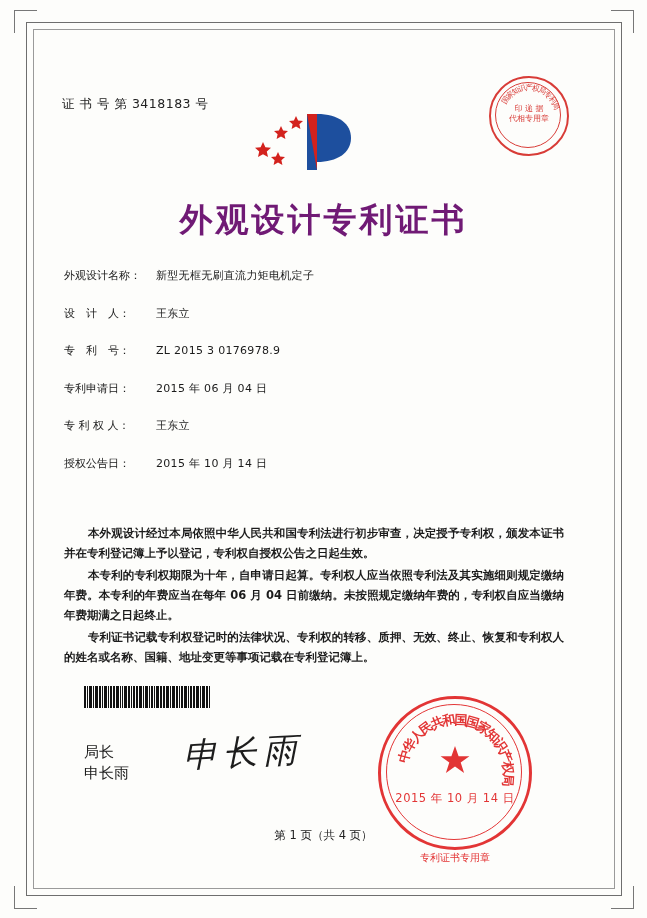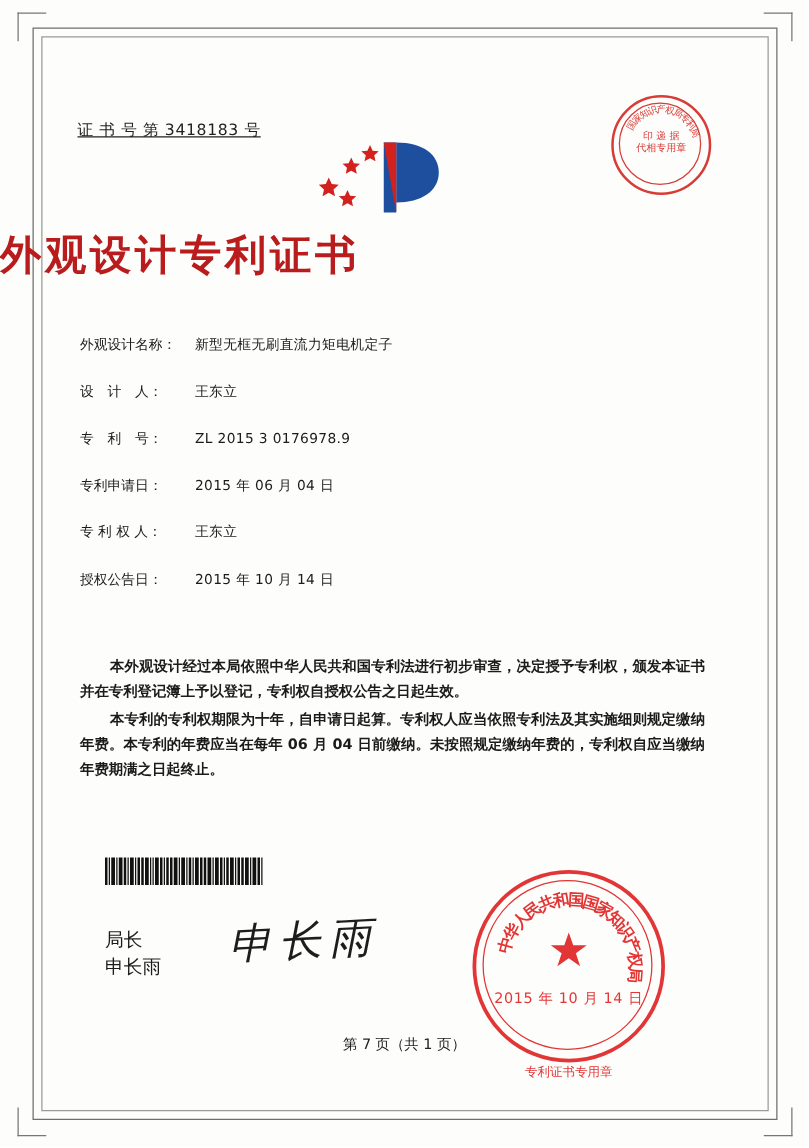--- a/index.html
+++ b/index.html
@@ -51,21 +51,20 @@
   .corner.br { left: 611px; top: 886px; border-right: 1px solid #777; border-bottom: 1px solid #777; }
 
   .cert-no {
     position: absolute;
     left: 62px;
     top: 96px;
     font-size: 12.5px;
     letter-spacing: 0.5px;
     color: #222;
     font-family: "DejaVu Sans", "Liberation Sans", sans-serif;
-    text-decoration: underline;
   }
 
   
   .logo {
     position: absolute;
     left: 255px;
     top: 108px;
     width: 120px;
     height: 66px;
   }
@@ -107,27 +106,27 @@
     left: 50%;
     top: 50%;
     font-size: 7.5px;
     transform-origin: 0 0;
     white-space: nowrap;
   }
 
   .title {
     position: absolute;
     left: 0;
-    top: 182px;
+    top: 198px;
     width: 647px;
-    text-align: left;
+    text-align: center;
     font-size: 33px;
     font-weight: bold;
     letter-spacing: 3px;
-    color: #b91c1c;
+    color: #701a75;
     font-family: "DejaVu Sans", "Liberation Sans", sans-serif;
   }
 
   .fields {
     position: absolute;
     left: 64px;
     top: 268px;
     width: 500px;
     font-size: 11px;
     color: #1b1b1b;
@@ -346,20 +345,21 @@
     </div>
     <div class="field-row">
       <div class="field-label">授权公告日：</div>
       <div class="field-value">2015 年 10 月 14 日</div>
     </div>
   </div>
 
   <div class="paragraphs">
     <p>本外观设计经过本局依照中华人民共和国专利法进行初步审查，决定授予专利权，颁发本证书并在专利登记簿上予以登记，专利权自授权公告之日起生效。</p>
     <p>本专利的专利权期限为十年，自申请日起算。专利权人应当依照专利法及其实施细则规定缴纳年费。本专利的年费应当在每年 06 月 04 日前缴纳。未按照规定缴纳年费的，专利权自应当缴纳年费期满之日起终止。</p>
+    <p>专利证书记载专利权登记时的法律状况、专利权的转移、质押、无效、终止、恢复和专利权人的姓名或名称、国籍、地址变更等事项记载在专利登记簿上。</p>
   </div>
 
   <div class="barcode"><i style="width:2px"></i><i style="width:1px"></i><i style="width:3px"></i><i style="width:1px"></i><i style="width:3px"></i><i style="width:2px"></i><i style="width:1px"></i><i style="width:3px"></i><i style="width:1px"></i><i style="width:2px"></i><i style="width:2px"></i><i style="width:3px"></i><i style="width:1px"></i><i style="width:1px"></i><i style="width:3px"></i><i style="width:2px"></i><i style="width:1px"></i><i style="width:2px"></i><i style="width:2px"></i><i style="width:3px"></i><i style="width:1px"></i><i style="width:3px"></i><i style="width:1px"></i><i style="width:2px"></i><i style="width:1px"></i><i style="width:3px"></i><i style="width:2px"></i><i style="width:2px"></i><i style="width:3px"></i><i style="width:1px"></i><i style="width:3px"></i><i style="width:2px"></i><i style="width:1px"></i><i style="width:2px"></i><i style="width:3px"></i><i style="width:1px"></i><i style="width:2px"></i><i style="width:2px"></i><i style="width:3px"></i><i style="width:1px"></i><i style="width:3px"></i><i style="width:2px"></i><i style="width:1px"></i></div>
 
   <div class="director-block">
     <div>局长</div>
     <div>申长雨</div>
   </div>
 
   <div class="signature">申长雨</div>
@@ -384,15 +384,15 @@
     </div>
     <div class="stamp-star">
       <svg width="34" height="34" viewBox="0 0 34 34">
         <polygon points="17,3 20.6,13.2 31.4,13.2 22.7,19.6 26.1,30 17,23.6 7.9,30 11.3,19.6 2.6,13.2 13.4,13.2" fill="#e02020"></polygon>
       </svg>
     </div>
     <div class="stamp-date">2015 年 10 月 14 日</div>
     <div class="stamp-bottom">专利证书专用章</div>
   </div>
 
-  <div class="page-footer">第 7 页（共 1 页）</div>
+  <div class="page-footer">第 1 页（共 4 页）</div>
 
 </div>
 
 </body></html>

